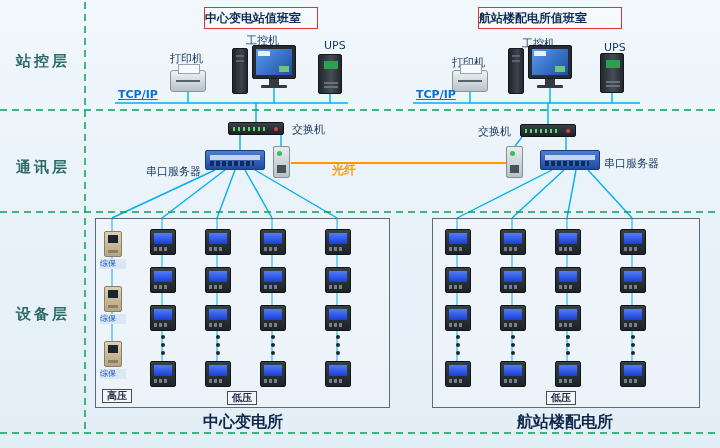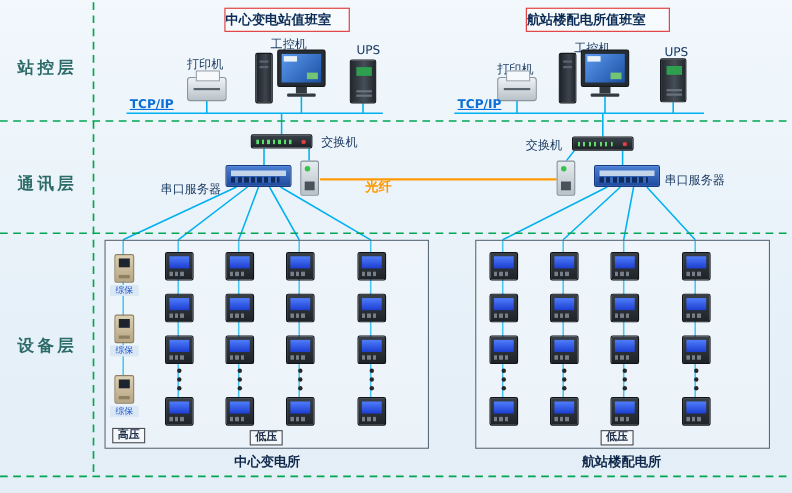--- a/index.html
+++ b/index.html
@@ -75,26 +75,26 @@
     background:linear-gradient(180deg,#4f7dfb,#1c3ed0); }
   .meter .kb { position:absolute; left:3px; bottom:3px; width:14px; height:4px;
     background:repeating-linear-gradient(90deg,#767f88 0 3px,transparent 3px 5px); }
   .vdots { position:absolute; left:11px; top:106px; }
   .vdots i { display:block; width:4px; height:4px; border-radius:50%; background:#23282d; margin-bottom:4px; }
 
   .zb { position:absolute; width:18px; height:26px; border:1px solid #8d7f60; border-radius:2px;
     background:linear-gradient(180deg,#ddd0b0,#b5a685); }
   .zb:before { content:""; position:absolute; left:3px; top:3px; right:3px; height:8px; background:#1c2430; }
   .zb:after { content:""; position:absolute; left:3px; bottom:3px; right:3px; height:3px; background:#8d7f60; }
-  .zb-label { position:absolute; width:26px; text-align:center; font-size:8px; color:#1b4fd0;
+  .zb-label { position:absolute; width:26px; font-size:8px; color:#1b4fd0;
     background:#d9e8f4; line-height:10px; }
 
   .tag { position:absolute; width:30px; height:14px; line-height:12px; text-align:center;
     border:1px solid #4a4a52; background:#f4f8fb; color:#20304a; font-size:10px; font-weight:bold; }
-  .caption { position:absolute; width:140px; text-align:center; font-size:12px; font-weight:600; color:#10284a; }
+  .caption { position:absolute; width:140px; text-align:center; font-size:16px; font-weight:600; color:#10284a; }
 </style>
 </head>
 <body>
 
 <div id="stage">
 
   <svg class="wires" width="720" height="448" viewBox="0 0 720 448">
 
     <path fill="none" stroke="#00b0f0" stroke-width="1.4" d="
       M115 103H348 M188 90V103 M274 88V103 M330 94V103 M256 103V122
@@ -122,21 +122,21 @@
   <div class="tower" style="left:232px; top:48px"></div>
   <div class="monitor" style="left:252px; top:45px">
       <div class="scrn"></div>
     </div>
   <div class="mstand" style="left:269px; top:79px"></div>
   <div class="mbase" style="left:261px; top:85px"></div>
   <div class="dev-label" style="left:324px; top:39px">UPS</div>
   <div class="ups-box" style="left:318px; top:54px"></div>
   <div class="tcpip" style="left:118px; top:88px">TCP/IP</div>
 
-  <div class="title-box" style="left:478px; top:7px; width:131px">航站楼配电所值班室</div>
+  <div class="title-box" style="left:478px; top:7px; width:144px">航站楼配电所值班室</div>
   <div class="dev-label" style="left:452px; top:55px">打印机</div>
   <div class="printer" style="left:452px; top:70px"></div>
   <div class="dev-label" style="left:522px; top:36px">工控机</div>
   <div class="tower" style="left:508px; top:48px"></div>
   <div class="monitor" style="left:528px; top:45px">
       <div class="scrn"></div>
     </div>
   <div class="mstand" style="left:545px; top:79px"></div>
   <div class="mbase" style="left:537px; top:85px"></div>
   <div class="dev-label" style="left:604px; top:41px">UPS</div>

